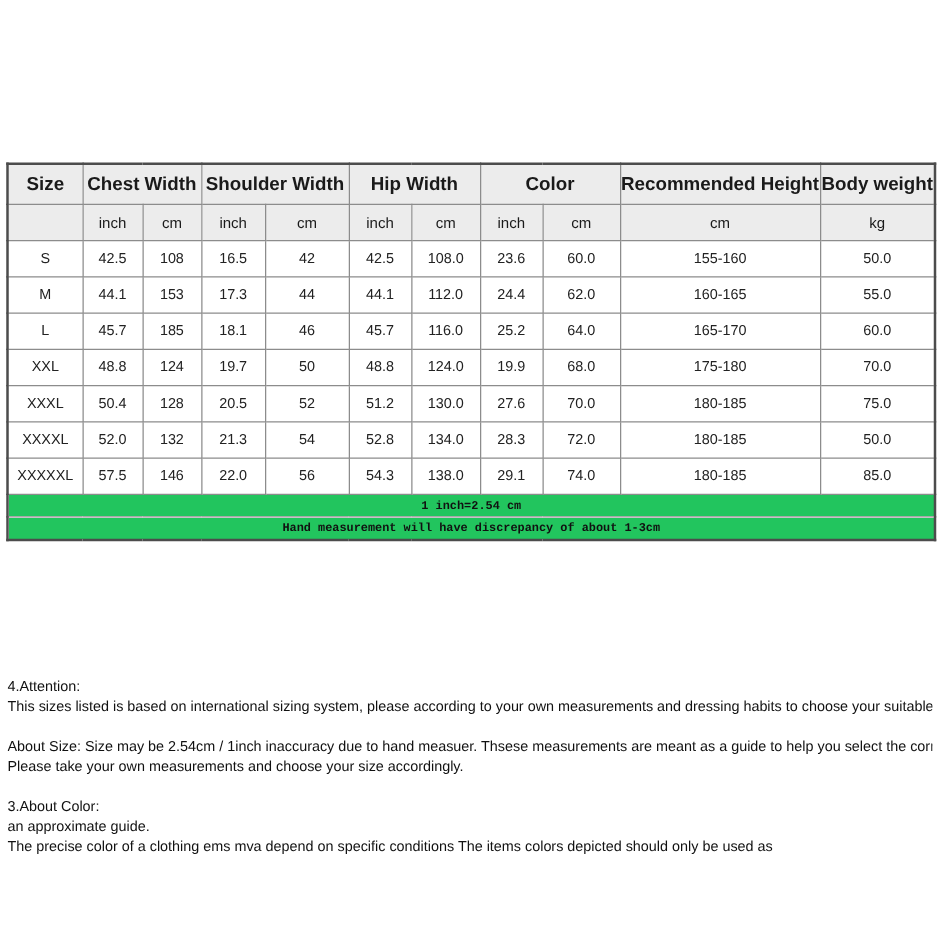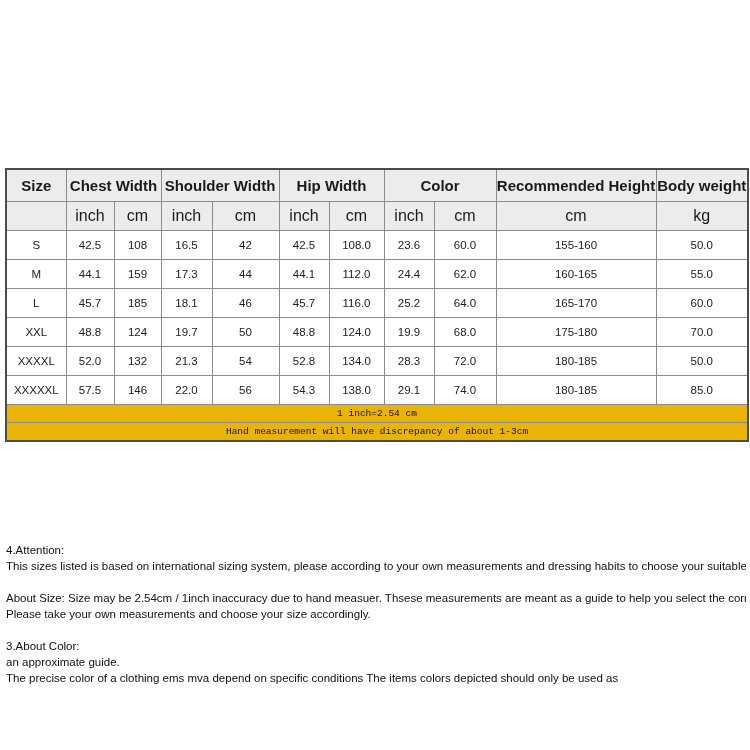--- a/index.html
+++ b/index.html
@@ -10,58 +10,57 @@
     position: relative;
     overflow: hidden;
   }
   .size-table {
     position: absolute;
     left: 5px; top: 130px;
     width: 742px;
     border-collapse: collapse;
     table-layout: fixed;
     border: 2px solid #4c4c4c;
-    margin-top: 38px;
   }
   .size-table th, .size-table td {
     border: 1px solid #8c8c8c;
     text-align: center;
     vertical-align: middle;
     padding: 0;
     overflow: hidden;
     white-space: nowrap;
   }
   .size-table thead th {
     background: #ececec;
     color: #1a1a1a;
   }
   .size-table thead tr.group-row th {
     font-size: 15px;
     font-weight: bold;
     height: 31px;
   }
   .size-table thead tr.unit-row th {
-    font-size: 16px;
+    font-size: 12px;
     font-weight: normal;
     height: 28px;
   }
   .size-table tbody td {
     font-size: 11.5px;
     font-weight: normal;
     color: #222222;
     height: 28px;
     background: #ffffff;
   }
   .size-table tfoot td {
     font-family: "Liberation Mono", "DejaVu Sans Mono", monospace;
-    font-weight: normal;
+    font-weight: bold;
     font-size: 9.5px;
     color: #111111;
     height: 17px;
-    background: #eab308;
+    background: #22c55e;
   }
   .notes-block {
     position: absolute;
     left: 6px; top: 542px;
     width: 740px;
     color: #111111;
     font-size: 11.5px;
     line-height: 16px;
     overflow: hidden;
   }
@@ -120,21 +119,21 @@
         <td>42.5</td>
         <td>108.0</td>
         <td>23.6</td>
         <td>60.0</td>
         <td>155-160</td>
         <td>50.0</td>
       </tr>
       <tr>
         <td>M</td>
         <td>44.1</td>
-        <td>159</td>
+        <td>153</td>
         <td>17.3</td>
         <td>44</td>
         <td>44.1</td>
         <td>112.0</td>
         <td>24.4</td>
         <td>62.0</td>
         <td>160-165</td>
         <td>55.0</td>
       </tr>
       <tr>
@@ -155,20 +154,33 @@
         <td>48.8</td>
         <td>124</td>
         <td>19.7</td>
         <td>50</td>
         <td>48.8</td>
         <td>124.0</td>
         <td>19.9</td>
         <td>68.0</td>
         <td>175-180</td>
         <td>70.0</td>
+      </tr>
+      <tr>
+        <td>XXXL</td>
+        <td>50.4</td>
+        <td>128</td>
+        <td>20.5</td>
+        <td>52</td>
+        <td>51.2</td>
+        <td>130.0</td>
+        <td>27.6</td>
+        <td>70.0</td>
+        <td>180-185</td>
+        <td>75.0</td>
       </tr>
       <tr>
         <td>XXXXL</td>
         <td>52.0</td>
         <td>132</td>
         <td>21.3</td>
         <td>54</td>
         <td>52.8</td>
         <td>134.0</td>
         <td>28.3</td>

